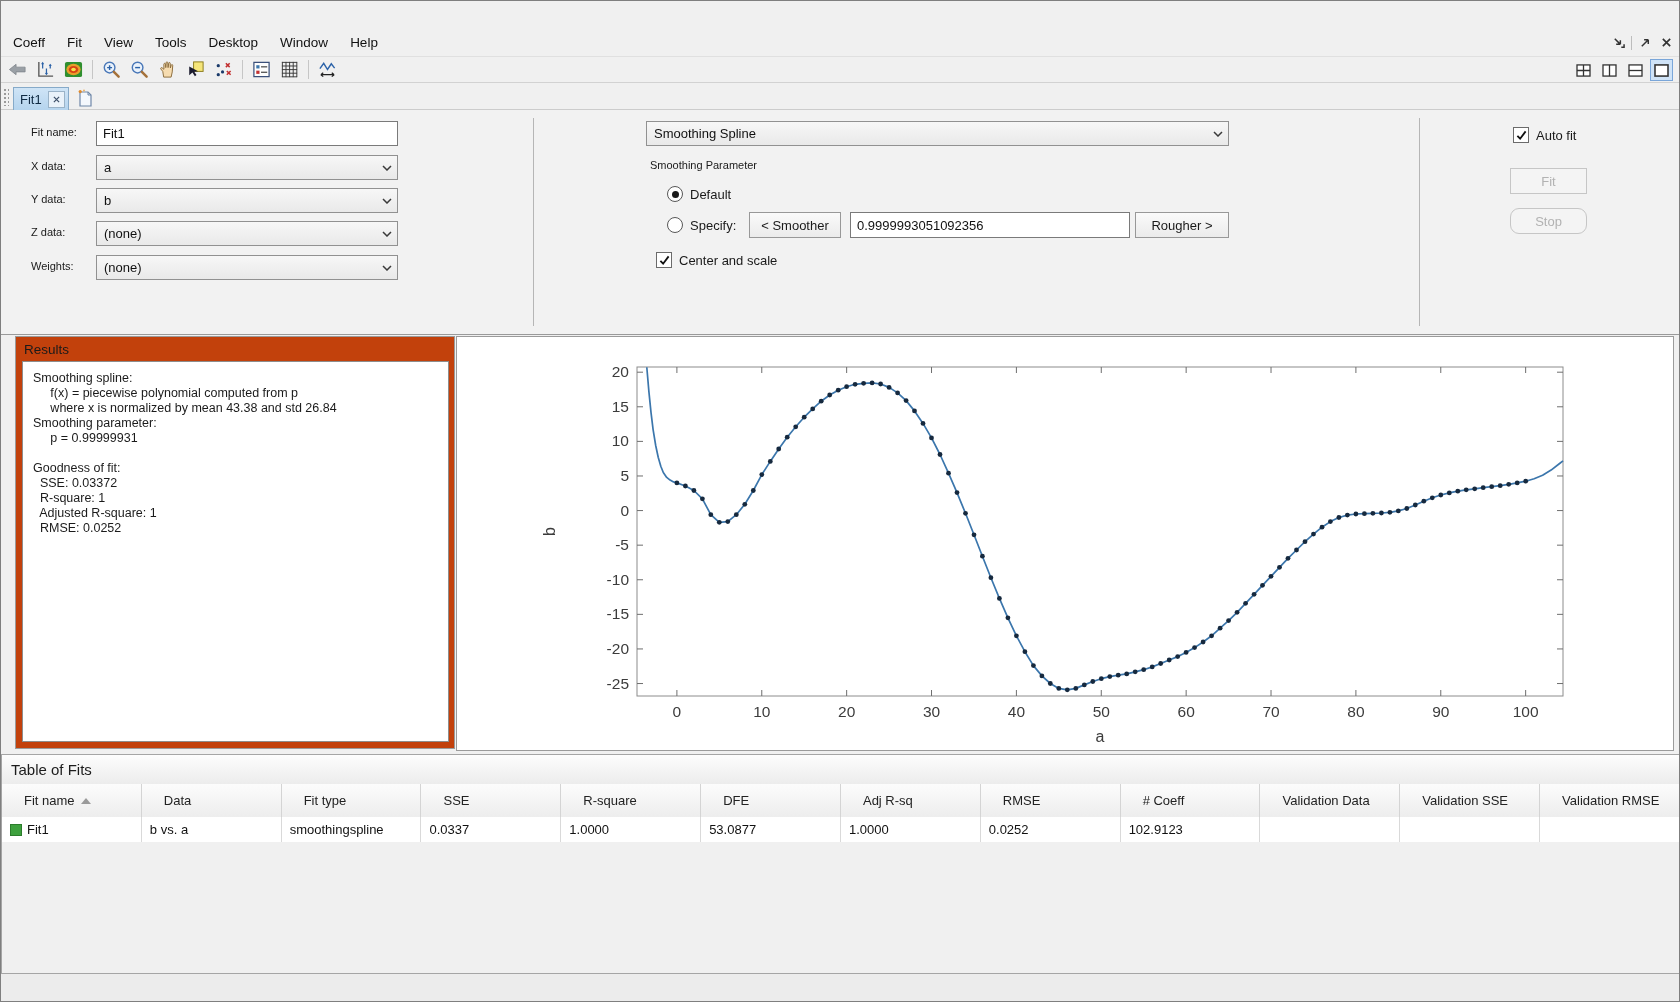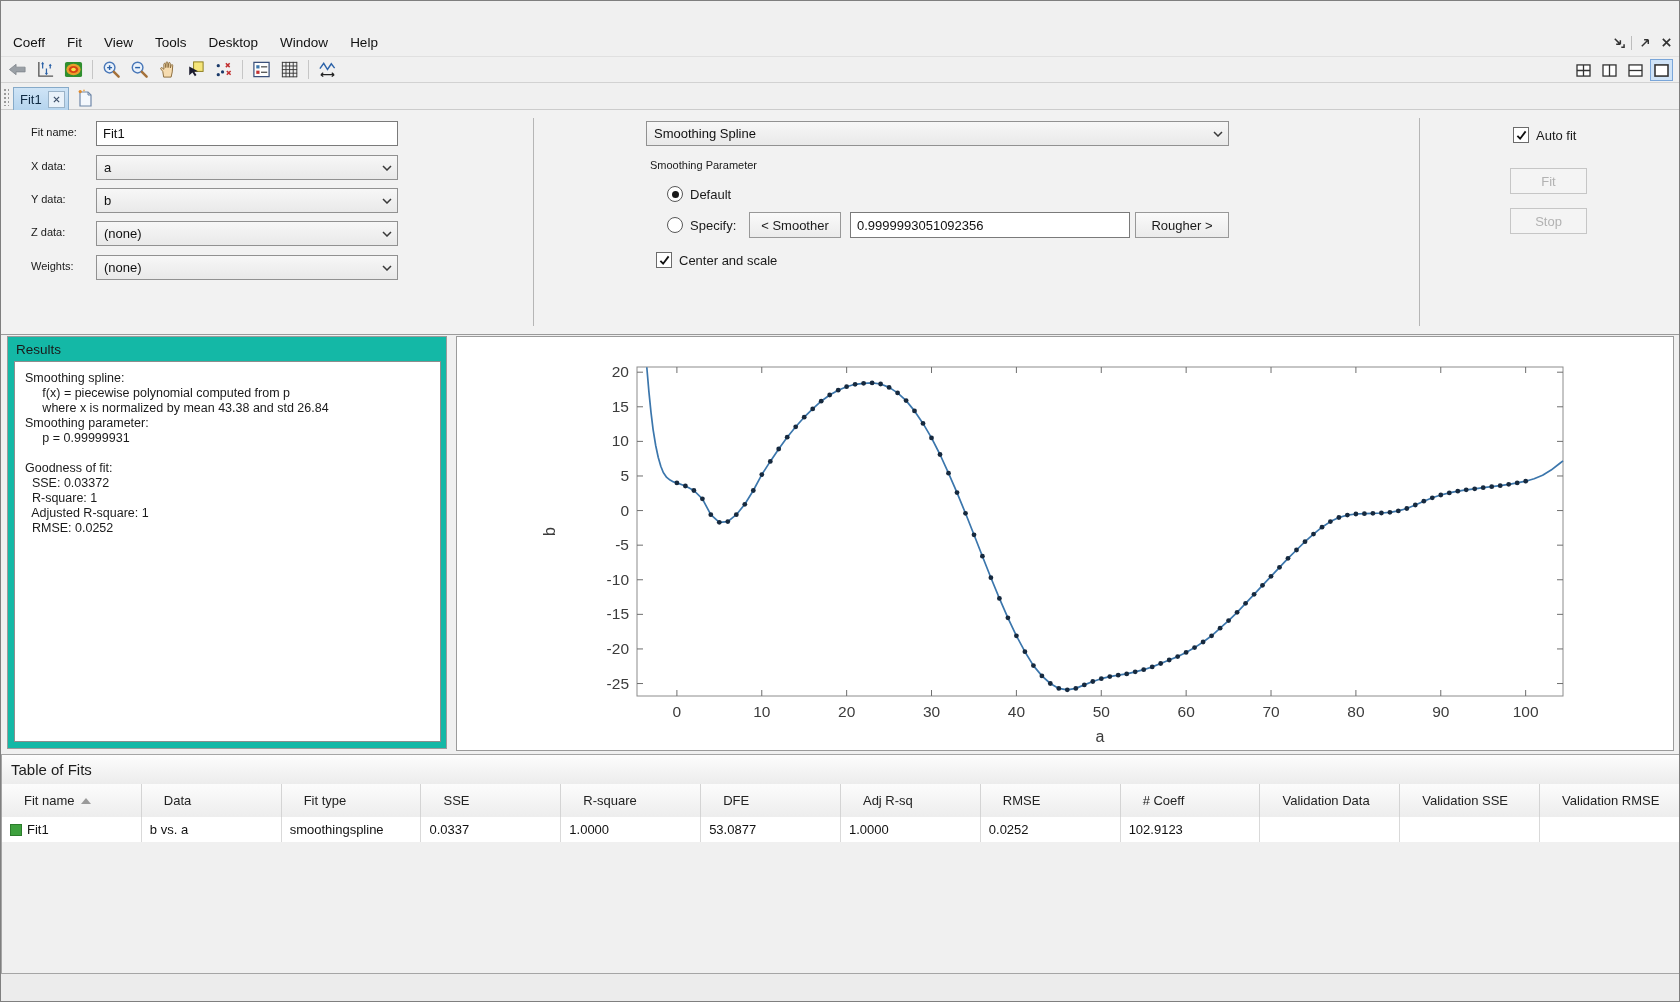--- a/index.html
+++ b/index.html
@@ -65,21 +65,21 @@
   .checkbox{width:14px;height:14px;border:1px solid #6b6b6b;background:#fff;display:inline-flex;
             align-items:center;justify-content:center;flex:none;}
   .checkbox svg{display:none;}
   .checkbox[data-checked="true"] svg{display:block;}
   .ctl-row{position:absolute;display:flex;align-items:center;gap:7px;font-size:13px;color:#1a1a1a;}
   .push-btn{position:absolute;box-sizing:border-box;border:1px solid #989898;background:linear-gradient(#fafafa,#ebebeb);
             font-size:13px;color:#1a1a1a;display:flex;align-items:center;justify-content:center;}
   .push-btn[data-enabled="false"]{border-color:#c6c6c6;color:#b2b2b2;background:#f4f4f4;}
 
   
-  .results-panel{position:absolute;left:6px;top:335px;width:440px;height:413px;background:#14b8a6;
+  .results-panel{position:absolute;left:14px;top:335px;width:440px;height:413px;background:#c2410c;
                  border:1px solid #9b9b9b;box-sizing:border-box;}
   .results-title{position:absolute;left:8px;top:5px;font-size:13.5px;color:#1a1a1a;}
   .results-box{position:absolute;left:6px;top:24px;right:5px;bottom:6px;background:#fff;border:1px solid #8d8d8d;}
   .results-text{position:absolute;left:10px;top:9px;font-size:12.5px;line-height:15px;color:#1b1b1b;white-space:pre;}
   .plot-panel{position:absolute;left:455px;top:335px;width:1218px;height:415px;background:#fff;
               border:1px solid #9b9b9b;box-sizing:border-box;}
 
   
   .tof{position:absolute;left:0px;top:753px;width:1680px;height:220px;background:#f0f0f0;
        border:1px solid #a5a5a5;box-sizing:border-box;}
@@ -349,21 +349,21 @@
 
     <div class="ctl-row" style="left:1512px;top:17px;">
       <span class="checkbox" data-checked="true">
         <svg width="11" height="11" viewBox="0 0 12 12">
             <path d="M1.5 6.5 L4.5 9.5 L10.5 1.5" fill="none" stroke="#111" stroke-width="2"></path>
           </svg>
       </span>
       <span>Auto fit</span>
     </div>
     <div class="push-btn" style="left:1509px;top:58px;width:77px;height:26px;" data-enabled="false">Fit</div>
-    <div class="push-btn" style="left:1509px;top:98px;width:77px;height:26px;" data-enabled="false">Stop</div>
+    <div class="push-btn" style="left:1509px;top:98px;width:77px;height:26px;border-radius:9px;" data-enabled="false">Stop</div>
   </div>
 
   <div class="results-panel">
     <div class="results-title">Results</div>
     <div class="results-box">
       <div class="results-text" id="results-text">Smoothing spline:
      f(x) = piecewise polynomial computed from p
      where x is normalized by mean 43.38 and std 26.84
 Smoothing parameter:
      p = 0.99999931

